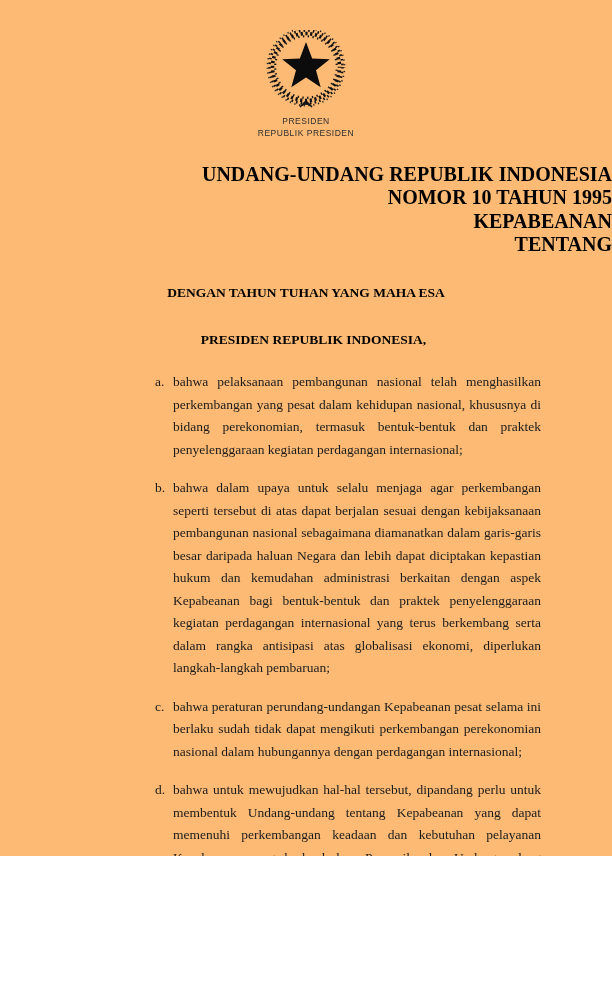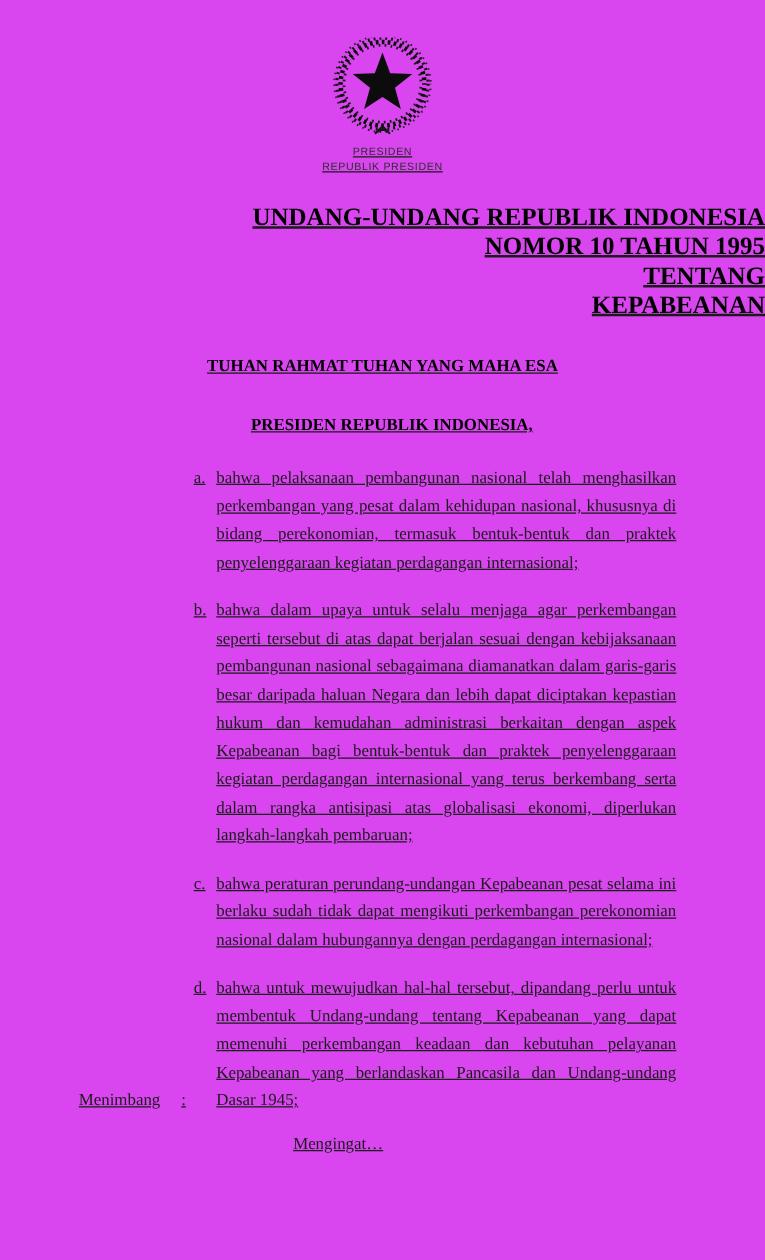--- a/index.html
+++ b/index.html
@@ -1,23 +1,22 @@
 <!DOCTYPE html>
 <html><head>
 <meta charset="utf-8">
 <style>
   html,body{margin:0;padding:0;background:#ffffff;}
   .page{
     position:relative;
-    width:612px;height:1008px;
-    background:#d946ef;
+    width:612px;height:856px;
+    background:#fdba74;
     overflow:hidden;
     font-family:"Liberation Serif", serif;
     color:#1b1b1b;
-    text-decoration:underline;
   }
   
   .header{text-align:center;padding-top:30px;}
   .seal{display:block;margin:0 auto;}
   .inst{
     margin-top:7px;
     font-family:"Liberation Sans", sans-serif;
     font-size:8.5px;line-height:12px;letter-spacing:0.5px;
     color:#2e2e2e;
   }
@@ -73,25 +72,25 @@
     </svg>
     <div class="inst">
       <div>PRESIDEN</div>
       <div>REPUBLIK PRESIDEN</div>
     </div>
   </div>
 
   <div class="title-block">
     <div>UNDANG-UNDANG REPUBLIK INDONESIA</div>
     <div>NOMOR 10 TAHUN 1995</div>
+    <div>KEPABEANAN</div>
     <div>TENTANG</div>
-    <div>KEPABEANAN</div>
   </div>
 
-  <div class="invocation">TUHAN RAHMAT TUHAN YANG MAHA ESA</div>
+  <div class="invocation">DENGAN TAHUN TUHAN YANG MAHA ESA</div>
   <div class="authority">PRESIDEN REPUBLIK INDONESIA,</div>
 
   <div class="consider">
     <span class="consider-label">Menimbang</span>
     <span class="consider-colon">:</span>
     <div class="consider-items">
 
       <div class="item">
         <span class="item-letter">a.</span>
         <div class="item-text">bahwa pelaksanaan pembangunan nasional telah menghasilkan perkembangan yang pesat dalam kehidupan nasional, khususnya di bidang perekonomian, termasuk bentuk-bentuk dan praktek penyelenggaraan kegiatan perdagangan internasional;</div>

